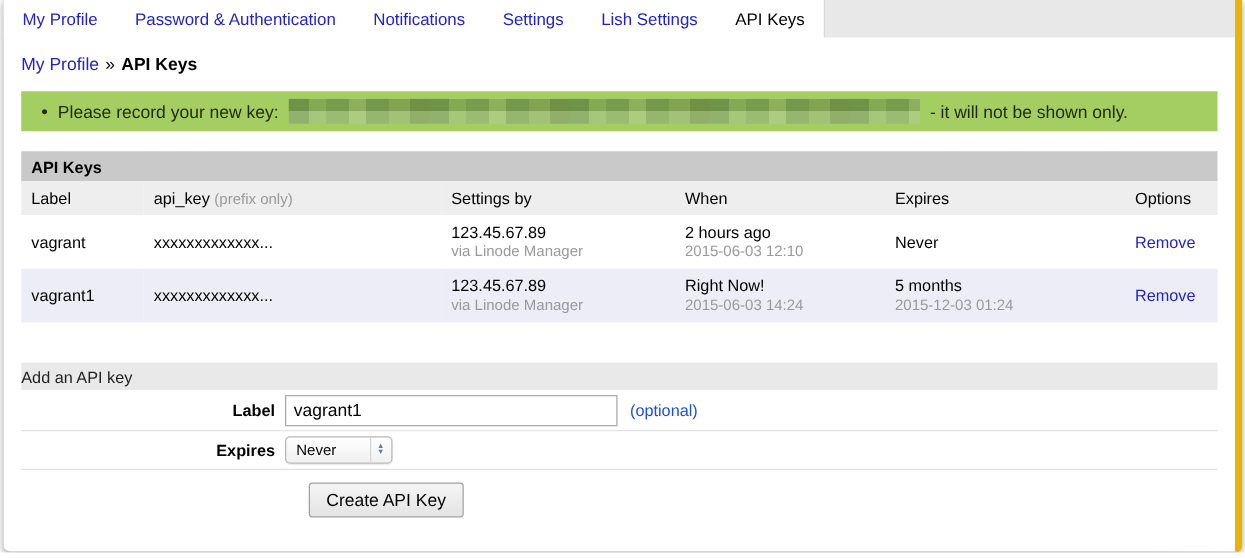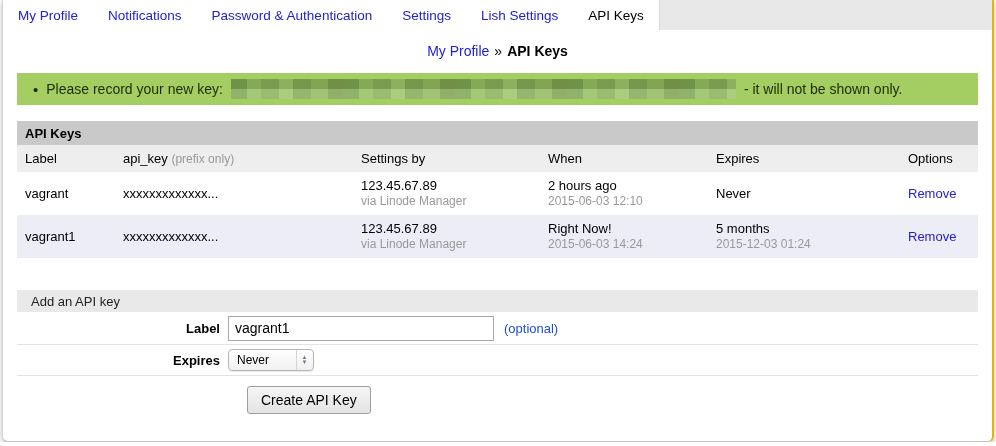--- a/index.html
+++ b/index.html
@@ -1,37 +1,37 @@
 <!DOCTYPE html>
 <html><head>
 <meta charset="utf-8">
 <style>
   * { margin:0; padding:0; box-sizing:border-box; }
   html,body { background:#fff; font-family:"Liberation Sans", sans-serif; }
   .page {
     position:relative; width:992px; height:442px; margin:0 auto;
     background:#fff;
-    border-left:1px solid #d2d2d2; border-right:2px solid #eab308; border-bottom:1px solid #c4c4c4;
+    border-left:1px solid #d2d2d2; border-right:6px solid #eab308; border-bottom:1px solid #c4c4c4;
     border-radius:0 0 6px 6px;
     box-shadow:0 2px 5px rgba(0,0,0,.28);
     overflow:hidden;
   }
   
   .tabstrip { display:flex; align-items:stretch; height:30px; background:#fff; }
   .tab {
     display:flex; align-items:center; padding:0 15px; font-size:13.5px;
     color:#2222cc; text-decoration:none; cursor:pointer; background:#fff; white-space:nowrap;
   }
   .tab.active {
     color:#000; background:#fff; cursor:default;
     border-right:1px solid #d9d9d9;
   }
   .tab-filler { flex:1; background:#e8e8e8; }
   
-  .breadcrumb { padding:13px 14px 10px 14px; font-size:14px; color:#000;text-align:center; }
+  .breadcrumb { padding:13px 14px 10px 14px; font-size:14px; color:#000; }
   .breadcrumb a { color:#2222cc; text-decoration:none; }
   .breadcrumb .sep { margin:0 5px; color:#000; }
   .breadcrumb .current { font-weight:bold; }
   
   .notice {
     margin:4px 14px 0 14px; height:32px; background:#a5ce62;
     display:flex; align-items:center; font-size:14px; color:#1d2a00;
     padding-left:16px; font-weight:500;
   }
   .notice .bullet { margin-right:8px; font-size:15px; }
@@ -59,21 +59,21 @@
   .col-created{ width:187px; }
   .col-when   { width:168px; }
   .col-expires{ width:192px; }
   .small-note { color:#999; font-size:12px; }
   .sub { color:#999; font-size:12px; line-height:15px; }
   .primary-line { line-height:16px; }
   a.remove { color:#2222cc; text-decoration:none; font-size:13px; }
   
   .add-head {
     margin:32px 14px 0 14px; background:#e9e9e9; color:#222;
-    font-size:13px; padding:4px 14px; height:22px;
+    font-size:13px; padding:4px 0; height:22px;
   }
   .form { margin:0 14px; font-size:13px; }
   .form-row { display:flex; align-items:center; min-height:32px; }
   .form-row.bordered { border-top:1px solid #e3e3e3; border-bottom:1px solid #e3e3e3; }
   .form-label { width:211px; text-align:right; padding-right:8px; font-weight:bold; color:#000; }
   .text-input {
     width:266px; height:25px; border:1px solid #a9a9a9; padding:2px 6px;
     font-size:14px; font-family:"Liberation Sans", sans-serif; color:#000; background:#fff;
   }
   .optional { margin-left:10px; color:#1d4ed8; font-size:13px; }
@@ -98,22 +98,22 @@
     border:1px solid #9f9f9f; border-radius:3px; cursor:pointer;
   }
 </style>
 </head>
 <body>
 
 <div class="page">
 
   <div class="tabstrip">
     <a class="tab">My Profile</a>
+    <a class="tab">Password &amp; Authentication</a>
     <a class="tab">Notifications</a>
-    <a class="tab">Password &amp; Authentication</a>
     <a class="tab">Settings</a>
     <a class="tab">Lish Settings</a>
     <a class="tab active">API Keys</a>
     <div class="tab-filler"></div>
   </div>
 
   <div class="breadcrumb">
     <a>My Profile</a><span class="sep">»</span><span class="current">API Keys</span>
   </div>
 

